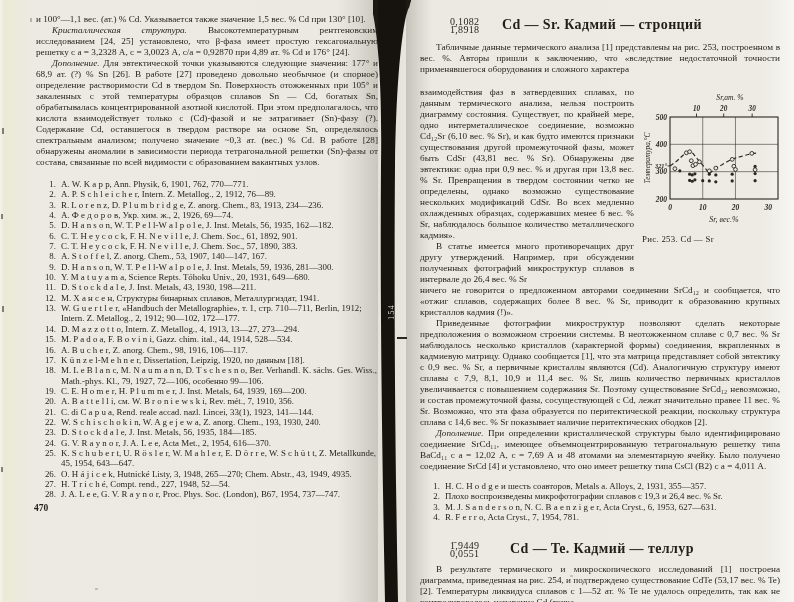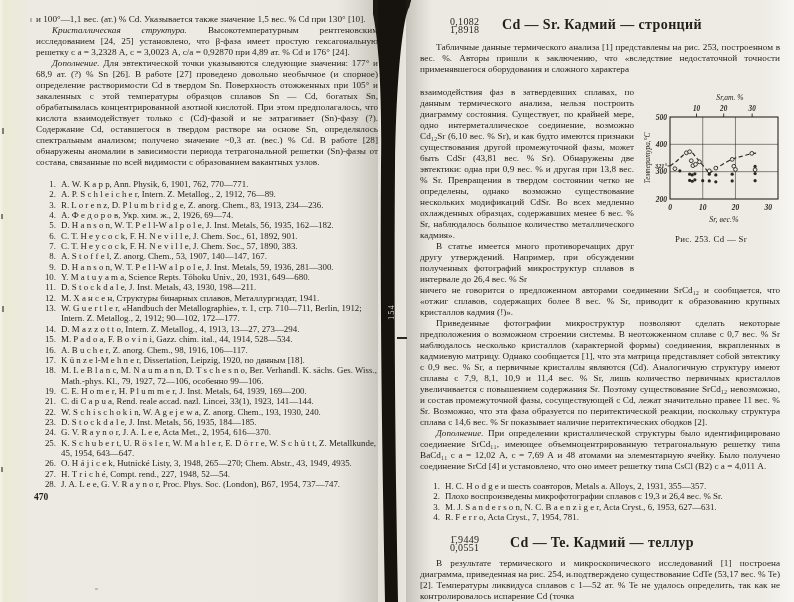--- a/index.html
+++ b/index.html
@@ -15,27 +15,27 @@
   .indent{text-indent:16px;}
   .lead{font-style:italic;margin-top:16px;}
   .refs{margin-top:11px;}
   .ref{display:flex;font-size:8.9px;line-height:10.35px;}
   .ref .num{flex:none;width:20px;text-align:right;margin-right:5px;}
   .ref .txt{flex:1;text-align:left;}
   .refs-right{margin-top:9px;}
   .pagenum{font-weight:bold;font-size:9.5px;}
   .pagenum-left{margin-top:3px;margin-left:-2px;}
   .headrow{position:relative;height:30px;margin-bottom:4px;}
-  .headrow2{margin-top:4px;height:28px;}
+  .headrow2{margin-top:10px;height:28px;}
   .logratio{position:absolute;left:30px;top:10px;font-size:10px;line-height:7.6px;letter-spacing:.3px;}
   .sect-head{position:absolute;left:4px;right:0;top:9px;text-align:center;font-weight:bold;font-size:14px;letter-spacing:.4px;}
   .wrap-row{display:flex;gap:8px;margin-top:12px;}
   .narrow-col{width:214px;}
   .fig-col{flex:none;width:138px;margin-top:0px;}
-  .fig-caption{font-size:8.8px;text-align:center;margin-top:2px;letter-spacing:.3px;}
+  .fig-caption{font-size:8.8px;margin-top:2px;letter-spacing:.3px;}
   .gutter-svg{position:absolute;left:366px;top:0;}
   .film-number{position:absolute;left:376px;top:300px;width:30px;color:#ded8cb;font-size:8.5px;letter-spacing:1px;transform:rotate(-90deg);}
   .film-tick{position:absolute;left:397px;top:337px;width:10px;height:1.5px;background:#2a2620;}
   .shade-left{position:absolute;left:336px;top:0;width:42px;height:602px;background:linear-gradient(90deg,rgba(60,54,42,0) ,rgba(60,54,42,.16));pointer-events:none;}
   .shade-right{position:absolute;left:406px;top:0;width:26px;height:602px;background:linear-gradient(90deg,rgba(60,54,42,.20),rgba(60,54,42,0));pointer-events:none;}
   .speck{position:absolute;background:rgba(40,36,28,.55);}
 </style>
 </head>
 <body>
 
@@ -115,20 +115,24 @@
           <span class="num">17.</span>
           <span class="txt">K ü n z e l-M e h n e r, Dissertation, Leipzig, 1920, по данным [18].</span>
         </div>
       <div class="ref">
           <span class="num">18.</span>
           <span class="txt">M. L e B l a n c, M. N a u m a n n, D. T s c h e s n o, Ber. Verhandl. K. sächs. Ges. Wiss., Math.-phys. Kl., 79, 1927, 72—106, особенно 99—106.</span>
         </div>
       <div class="ref">
           <span class="num">19.</span>
           <span class="txt">C. E. H o m e r, H. P l u m m e r, J. Inst. Metals, 64, 1939, 169—200.</span>
+        </div>
+      <div class="ref">
+          <span class="num">20.</span>
+          <span class="txt">A. B a t t e l l i, см. W. B r o n i e w s k i, Rev. mét., 7, 1910, 356.</span>
         </div>
       <div class="ref">
           <span class="num">21.</span>
           <span class="txt">C. di C a p u a, Rend. reale accad. nazl. Lincei, 33(1), 1923, 141—144.</span>
         </div>
       <div class="ref">
           <span class="num">22.</span>
           <span class="txt">W. S c h i s c h o k i n, W. A g e j e w a, Z. anorg. Chem., 193, 1930, 240.</span>
         </div>
       <div class="ref">

